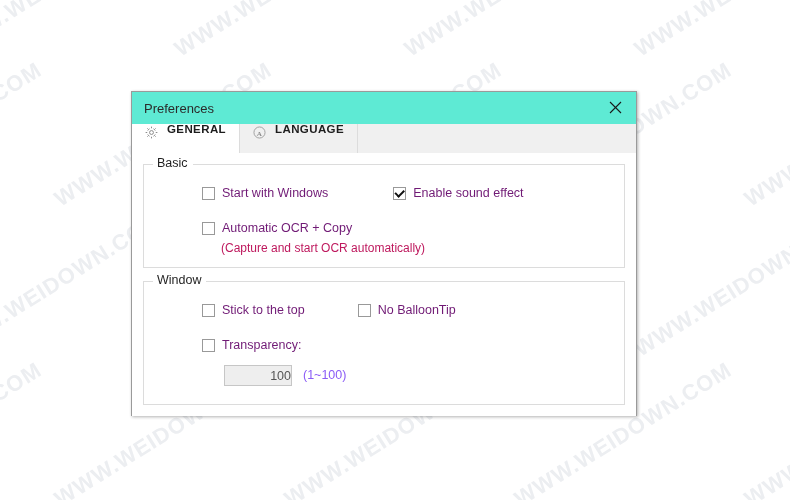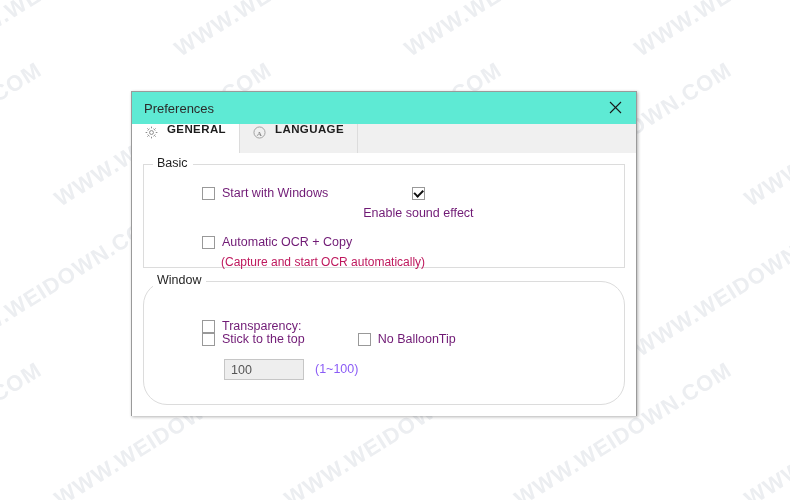--- a/index.html
+++ b/index.html
@@ -145,21 +145,21 @@
     top: -8px;
     left: 9px;
     background: #ffffff;
     padding: 0 5px 0 4px;
     font-size: 12.5px;
     color: #1f1f1f;
     line-height: 1;
     white-space: nowrap;
   }
   #group-basic  { height: 104px; }
-  #group-window { height: 124px; border-radius: 24px; }
+  #group-window { height: 124px; }
 
   .gb-body {
     padding: 22px 0 0 58px;
   }
 
   
   .row {
     display: flex;
     align-items: flex-start;
   }
@@ -195,42 +195,43 @@
   .cb-label { white-space: nowrap; }
 
   .hint {
     font-size: 12px;
     color: #be185d;
     margin: 7px 0 0 19px;
     line-height: 1;
   }
 
   
-  .mt-row { margin-top: 16px; align-items: flex-end; }
-  .col2 { margin-left: 35px; flex-direction: column; }
+  .mt-row { margin-top: 22px; align-items: flex-end; }
+  .col2 { margin-left: 65px; }
   .col2-window { margin-left: 53px; }
 
   
   #transparency-row {
     display: flex;
     align-items: center;
     gap: 11px;
     margin: 13px 0 0 22px;
   }
   #transparency-input {
-    width: 80px;
+    width: 68px;
     height: 21px;
     border: 1px solid #c6c6c6;
     background: #eeeeee;
     color: #555555;
     font-family: "Liberation Sans", sans-serif;
     font-size: 12.5px;
     padding: 0 0 0 6px;
     box-sizing: border-box;
     outline: none;
+    text-align: right;
   }
   #transparency-range {
     font-size: 12.5px;
     color: #8b5cf6;
     line-height: 1;
   }
 </style>
 </head>
 <body>
 
@@ -327,35 +328,35 @@
         </div>
 
         <div class="hint">(Capture and start OCR automatically)</div>
       </div>
     </div>
 
     <div class="groupbox" id="group-window">
       <div class="gb-title">Window</div>
       <div class="gb-body">
 
+        <div class="row">
+          <div class="check-item">
+            <span class="cb"></span>
+            <span class="cb-label">Stick to the top</span>
+          </div>
+          <div class="check-item col2-window">
+            <span class="cb"></span>
+            <span class="cb-label">No BalloonTip</span>
+          </div>
+        </div>
+
         <div class="row mt-row">
           <div class="check-item">
             <span class="cb"></span>
             <span class="cb-label">Transparency:</span>
-          </div>
-        </div>
-
-        <div class="row">
-          <div class="check-item">
-            <span class="cb"></span>
-            <span class="cb-label">Stick to the top</span>
-          </div>
-          <div class="check-item col2-window">
-            <span class="cb"></span>
-            <span class="cb-label">No BalloonTip</span>
           </div>
         </div>
 
         <div id="transparency-row">
           <input id="transparency-input" type="text" value="100" style="">
           <span id="transparency-range">(1~100)</span>
         </div>
       </div>
     </div>
 

